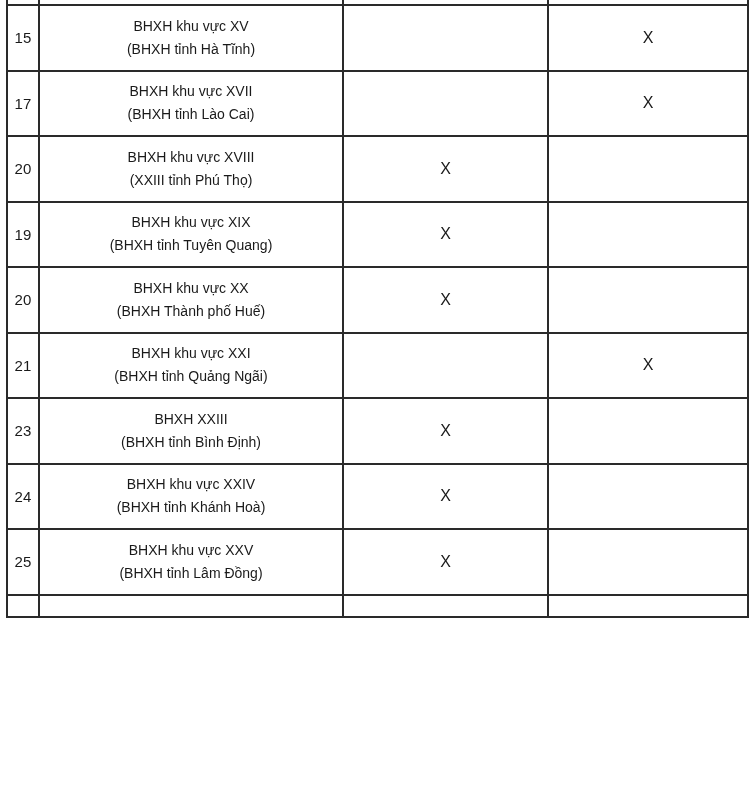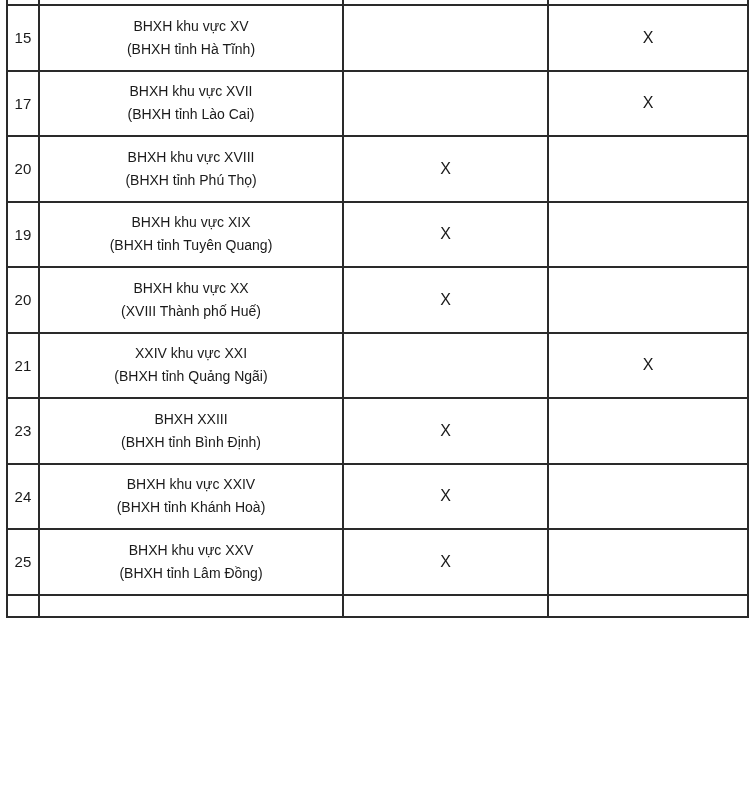--- a/index.html
+++ b/index.html
@@ -92,50 +92,50 @@
       <div>(BHXH tỉnh Lào Cai)</div>
     </td>
     <td class="col-mark"></td>
     <td class="col-mark">X</td>
   </tr>
 
   <tr class="data-row">
     <td class="col-no">20</td>
     <td class="col-name">
       <div>BHXH khu vực XVIII</div>
-      <div>(BHXH tỉnh Phú Thọ)</div>
+      <div>(XXIII tỉnh Phú Thọ)</div>
     </td>
     <td class="col-mark">X</td>
     <td class="col-mark"></td>
   </tr>
 
   <tr class="data-row">
     <td class="col-no">19</td>
     <td class="col-name">
       <div>BHXH khu vực XIX</div>
       <div>(BHXH tỉnh Tuyên Quang)</div>
     </td>
     <td class="col-mark">X</td>
     <td class="col-mark"></td>
   </tr>
 
   <tr class="data-row">
     <td class="col-no">20</td>
     <td class="col-name">
       <div>BHXH khu vực XX</div>
-      <div>(XVIII Thành phố Huế)</div>
+      <div>(BHXH Thành phố Huế)</div>
     </td>
     <td class="col-mark">X</td>
     <td class="col-mark"></td>
   </tr>
 
   <tr class="data-row">
     <td class="col-no">21</td>
     <td class="col-name">
-      <div>XXIV khu vực XXI</div>
+      <div>BHXH khu vực XXI</div>
       <div>(BHXH tỉnh Quảng Ngãi)</div>
     </td>
     <td class="col-mark"></td>
     <td class="col-mark">X</td>
   </tr>
 
 
   <tr class="data-row">
     <td class="col-no">23</td>
     <td class="col-name">

